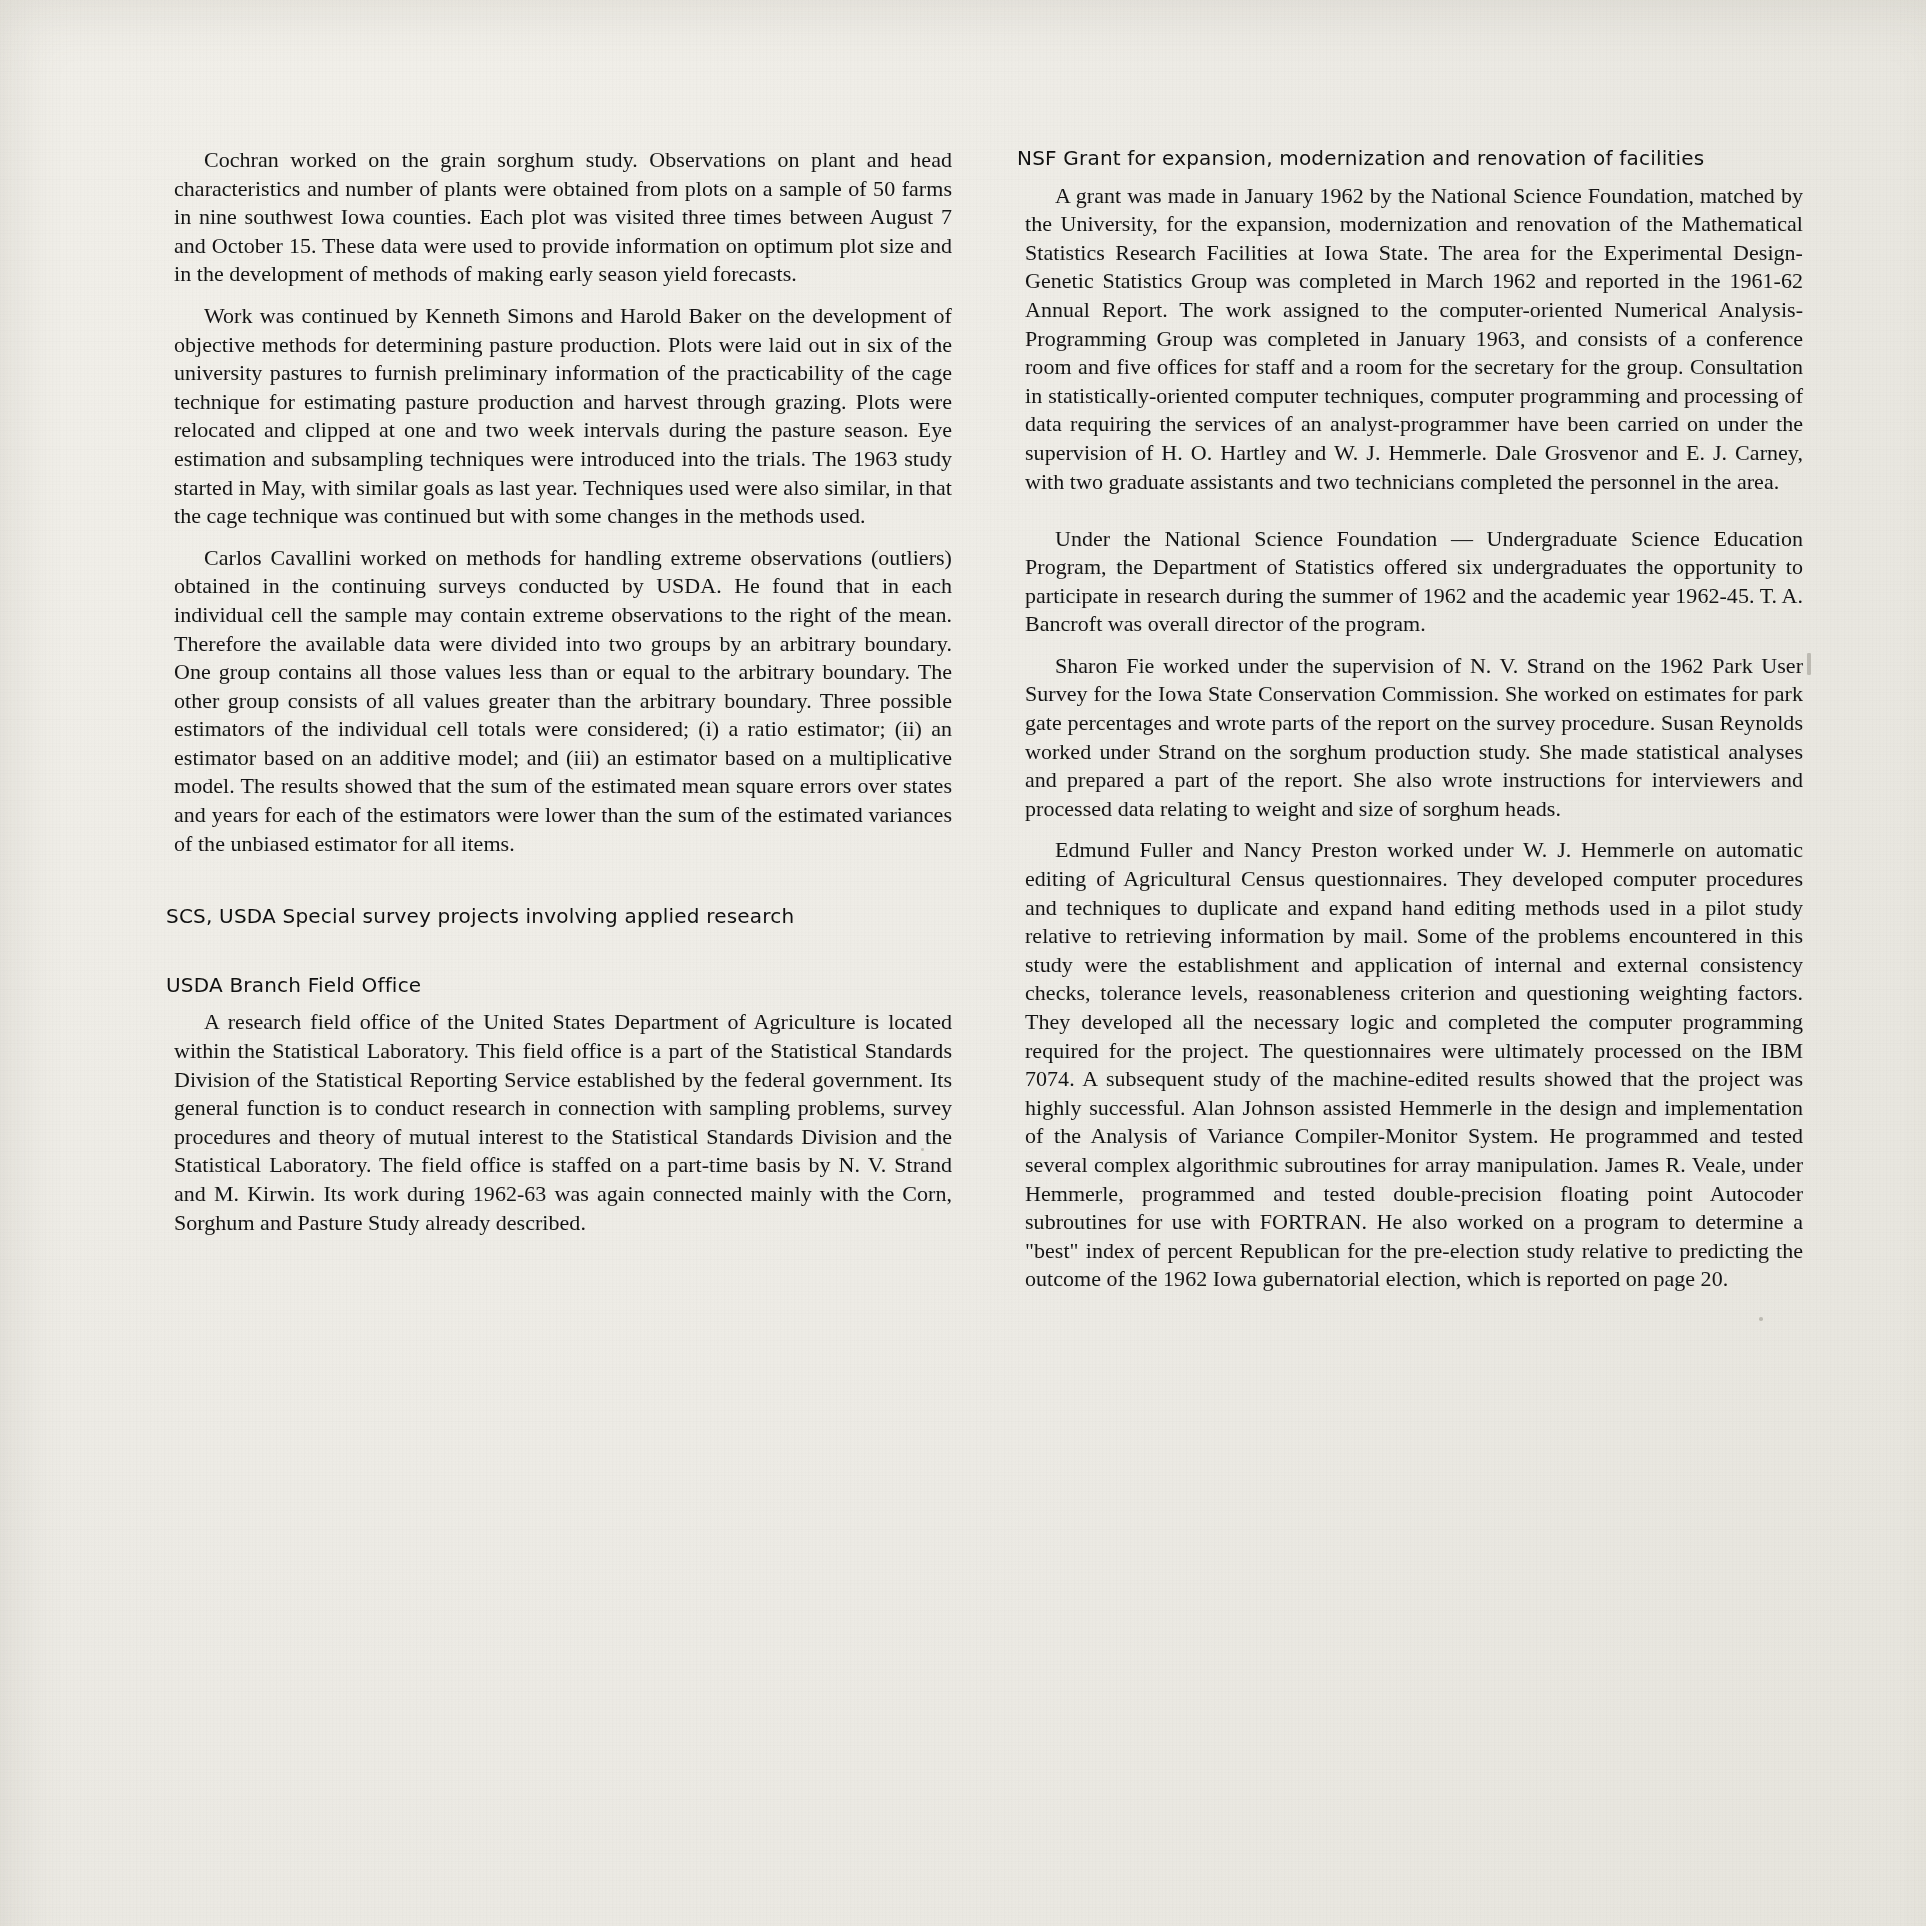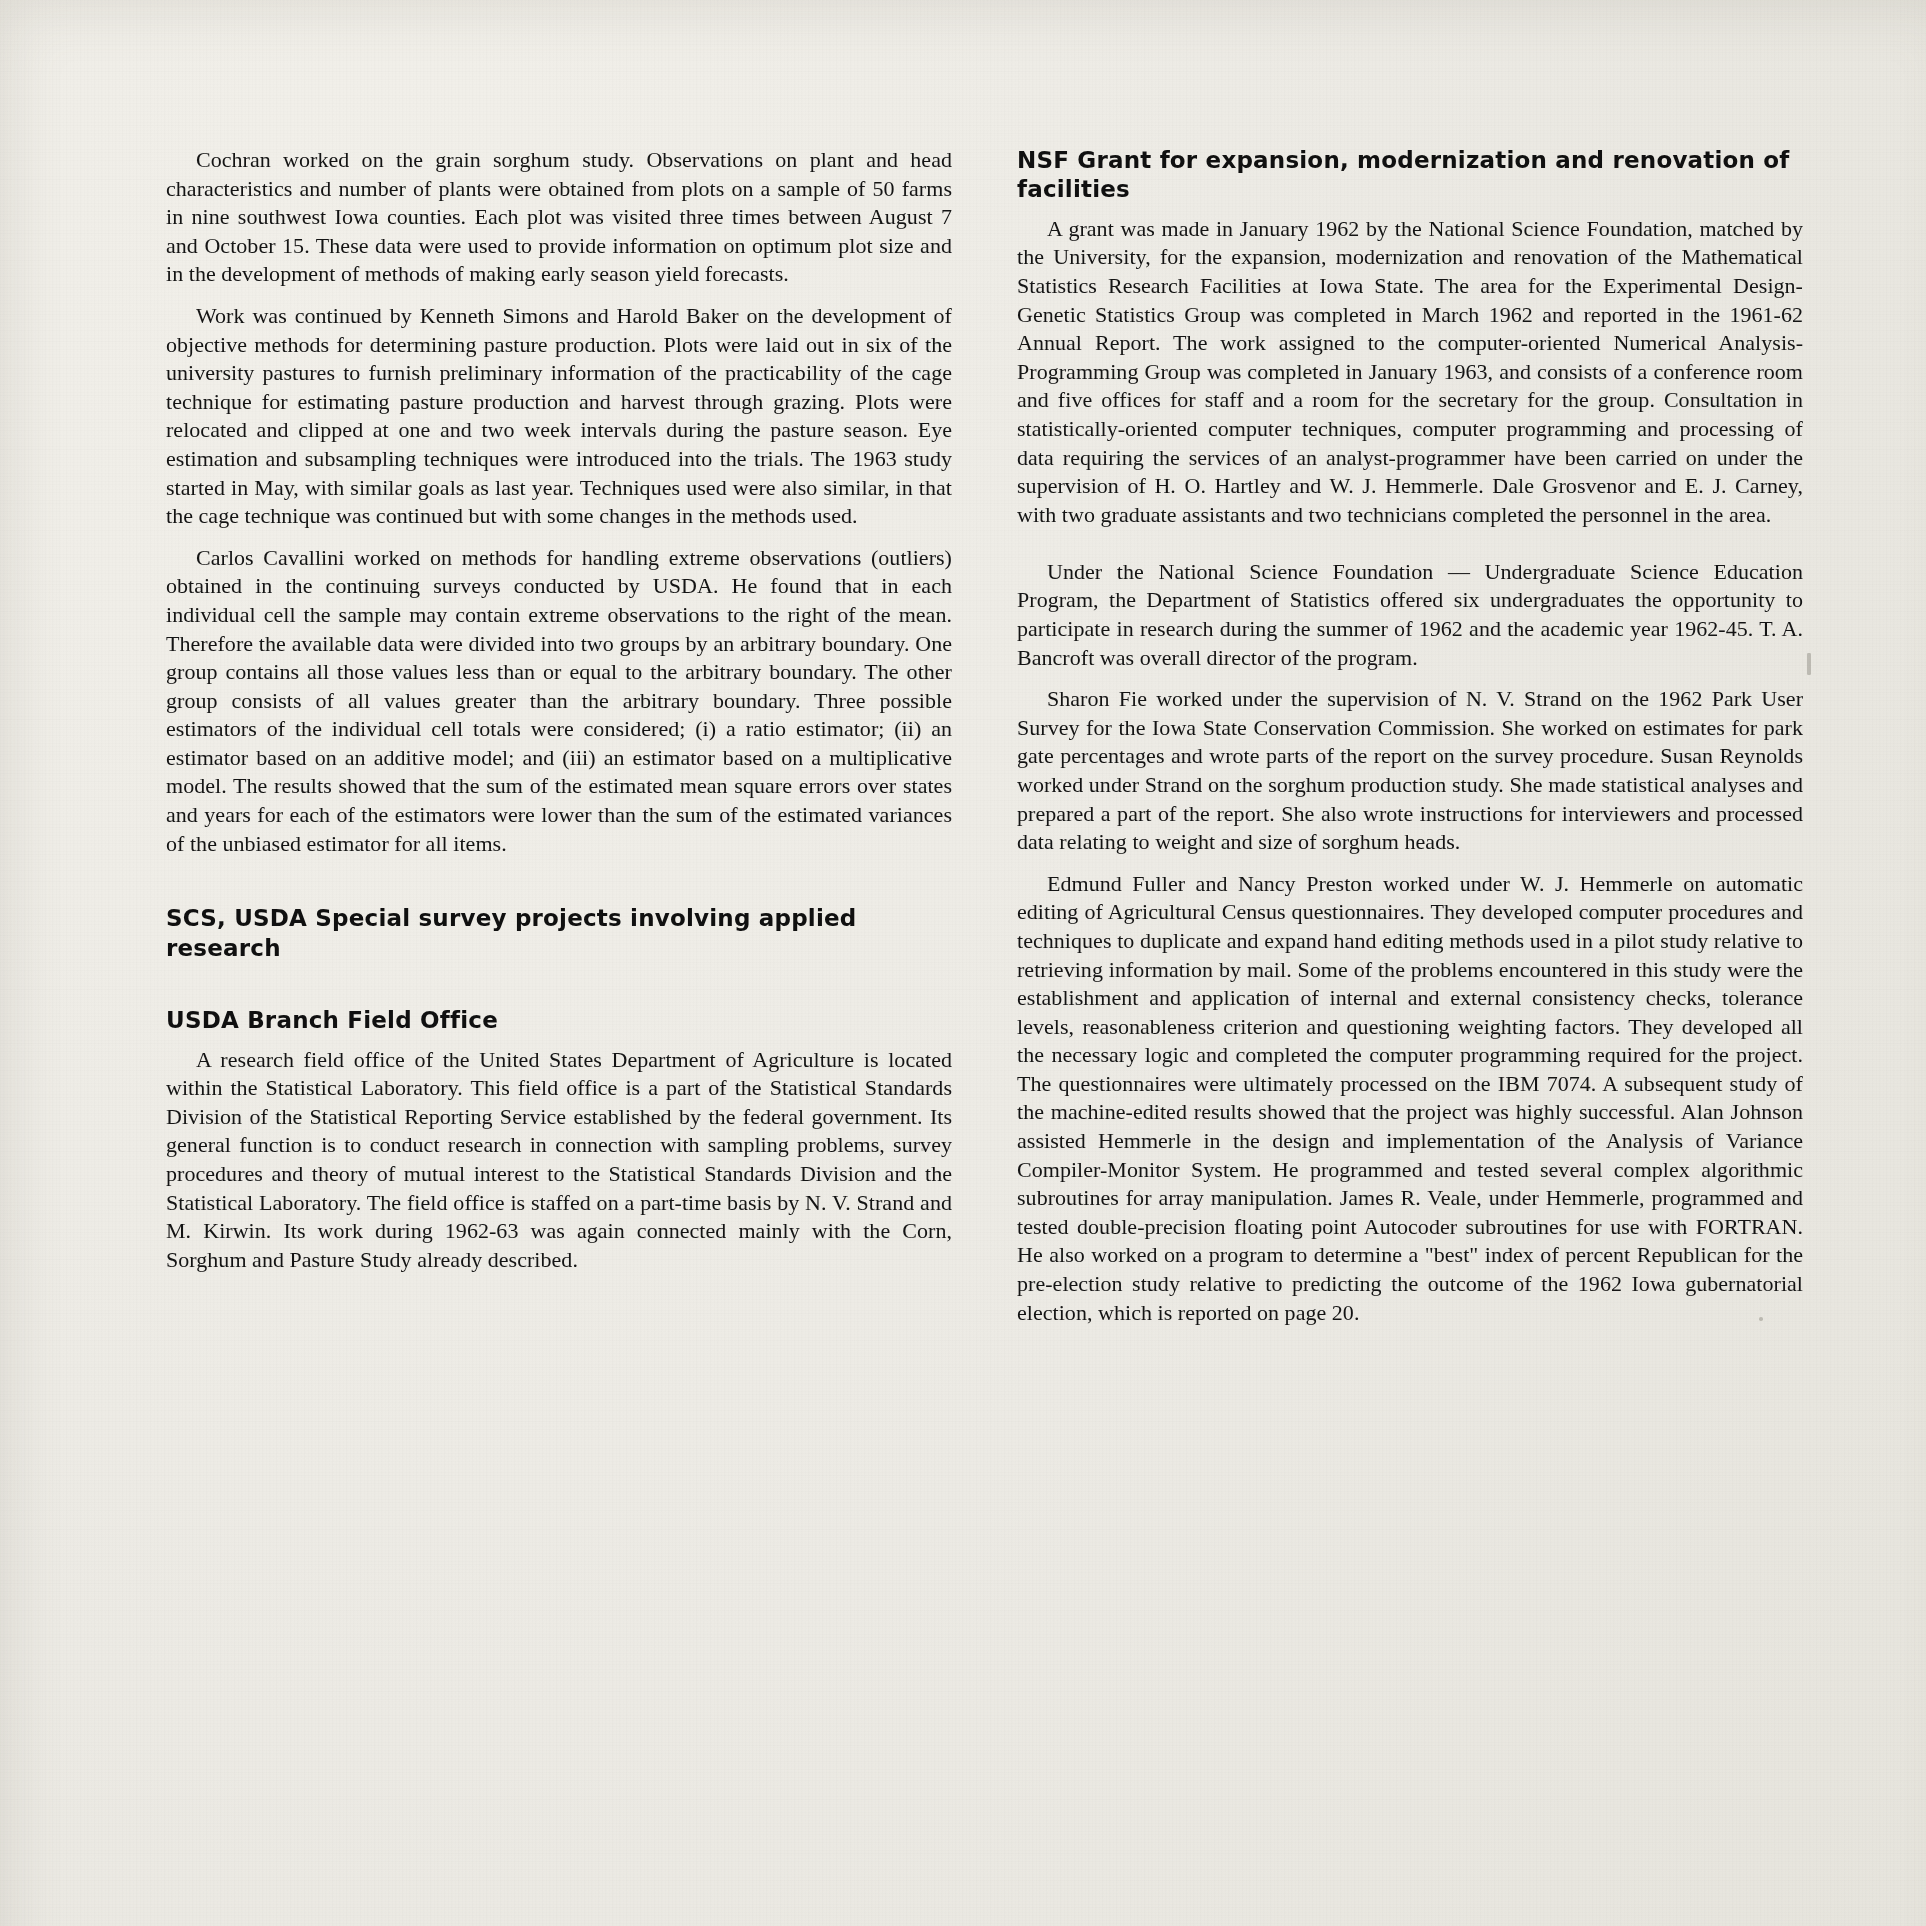--- a/index.html
+++ b/index.html
@@ -36,34 +36,34 @@
     left: 166px;
     top: 146px;
     width: 1637px;
     display: flex;
     gap: 65px;
   }
   .col {
     width: 786px;
   }
   p {
-    margin: 0 0 13px 0;
+    margin: 0 0 13px 8px;
     font-size: 22px;
     line-height: 1.30;
     text-align: justify;
     text-justify: inter-word;
     text-indent: 30px;
     letter-spacing: 0.04px;
     color: #141414;
   }
   h2 {
     margin: 0 0 10px 0;
     font-family: "DejaVu Sans", sans-serif;
-    font-size: 23px;
-    font-weight: 700;
+    font-size: 20px;
+    font-weight: 400;
     line-height: 1.28;
     letter-spacing: 0.2px;
     color: #101010;
   }
   .blockgap-l { height: 33px; }
   .blockgap-s { height: 15.4px; }
   .edge-shadow {
     position: absolute;
     inset: 0;
     box-shadow: inset 0 0 62px rgba(120,115,100,0.18);

